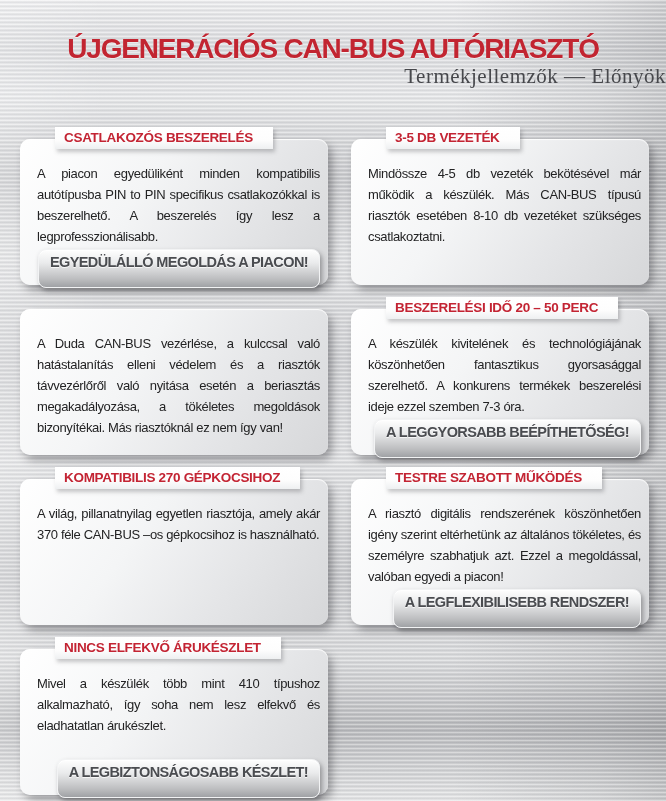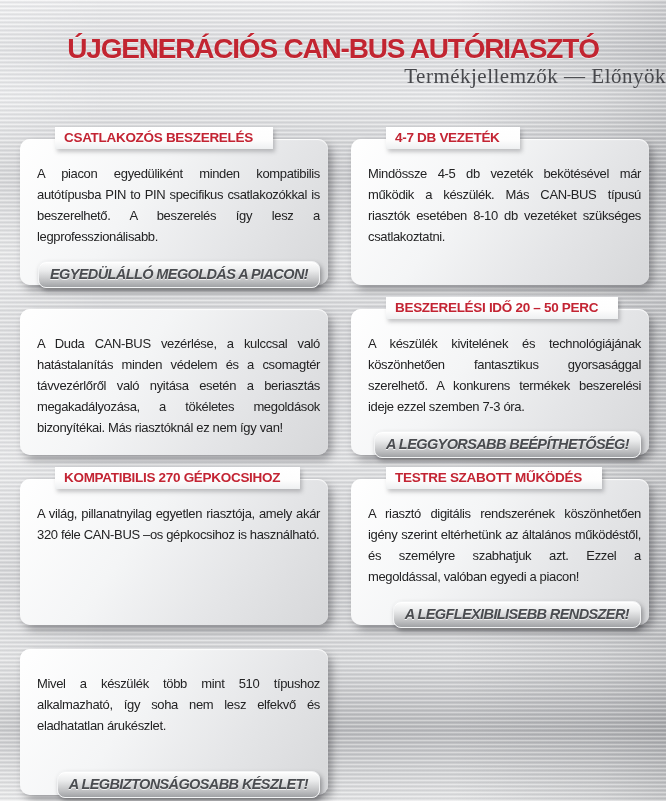--- a/index.html
+++ b/index.html
@@ -62,86 +62,86 @@
   }
   .cardtext{
     margin:0;
     padding:24px 8px 0 17px;
     font-size:13px;line-height:21px;letter-spacing:-.35px;
     text-align:justify;
     color:#232324;
   }
   .badge{
     position:absolute;right:8px;bottom:-3px;z-index:4;
-    padding:4px 11px 5px;
+    padding:4px 11px 17px;
     border:1px solid #f2f3f4;
     border-radius:8px;
     background:linear-gradient(180deg,#fefefe 0%,#eaebec 35%,#bdbec0 78%,#a0a2a5 100%);
     box-shadow:2px 3px 5px rgba(40,40,45,.42), inset 0 1px 0 rgba(255,255,255,.95);
     font-size:14.5px;font-weight:bold;letter-spacing:-.6px;
     color:#4a4c50;white-space:nowrap;
     text-shadow:0 1px 0 rgba(255,255,255,.75);
-    font-style:italic;
   }
 </style>
 </head>
 <body>
 
 <div class="page">
   <h1 class="title">ÚJGENERÁCIÓS CAN-BUS AUTÓRIASZTÓ</h1>
   <div class="subtitle">Termékjellemzők — Előnyök</div>
 
   <div class="grid">
 
     <section class="card">
       <div class="tab">CSATLAKOZÓS BESZERELÉS</div>
       <div class="cardbody">
         <p class="cardtext">A piacon egyedüliként minden kompatibilis autótípusba PIN to PIN specifikus csatlakozókkal is beszerelhető. A beszerelés így lesz a legprofesszionálisabb.</p>
       </div>
       <div class="badge">EGYEDÜLÁLLÓ MEGOLDÁS A PIACON!</div>
     </section>
 
     <section class="card">
-      <div class="tab">4-7 DB VEZETÉK</div>
+      <div class="tab">3-5 DB VEZETÉK</div>
       <div class="cardbody">
         <p class="cardtext">Mindössze 4-5 db vezeték bekötésével már működik a készülék. Más CAN-BUS típusú riasztók esetében 8-10 db vezetéket szükséges csatlakoztatni.</p>
       </div>
     </section>
 
     <section class="card">
       <div class="cardbody">
-        <p class="cardtext">A Duda CAN-BUS vezérlése, a kulccsal való hatástalanítás minden védelem és a csomagtér távvezérlőről való nyitása esetén a beriasztás megakadályozása, a tökéletes megoldások bizonyítékai. Más riasztóknál ez nem így van!</p>
+        <p class="cardtext">A Duda CAN-BUS vezérlése, a kulccsal való hatástalanítás elleni védelem és a riasztók távvezérlőről való nyitása esetén a beriasztás megakadályozása, a tökéletes megoldások bizonyítékai. Más riasztóknál ez nem így van!</p>
       </div>
     </section>
 
     <section class="card">
       <div class="tab">BESZERELÉSI IDŐ 20 – 50 PERC</div>
       <div class="cardbody">
         <p class="cardtext">A készülék kivitelének és technológiájának köszönhetően fantasztikus gyorsasággal szerelhető. A konkurens termékek beszerelési ideje ezzel szemben 7-3 óra.</p>
       </div>
       <div class="badge">A LEGGYORSABB BEÉPÍTHETŐSÉG!</div>
     </section>
 
     <section class="card">
       <div class="tab">KOMPATIBILIS 270 GÉPKOCSIHOZ</div>
       <div class="cardbody">
-        <p class="cardtext">A világ, pillanatnyilag egyetlen riasztója, amely akár 320 féle CAN-BUS –os gépkocsihoz is használható.</p>
+        <p class="cardtext">A világ, pillanatnyilag egyetlen riasztója, amely akár 370 féle CAN-BUS –os gépkocsihoz is használható.</p>
       </div>
     </section>
 
 
     <section class="card">
       <div class="tab">TESTRE SZABOTT MŰKÖDÉS</div>
       <div class="cardbody">
-        <p class="cardtext">A riasztó digitális rendszerének köszönhetően igény szerint eltérhetünk az általános működéstől, és személyre szabhatjuk azt. Ezzel a megoldással, valóban egyedi a piacon!</p>
+        <p class="cardtext">A riasztó digitális rendszerének köszönhetően igény szerint eltérhetünk az általános tökéletes, és személyre szabhatjuk azt. Ezzel a megoldással, valóban egyedi a piacon!</p>
       </div>
       <div class="badge">A LEGFLEXIBILISEBB RENDSZER!</div>
     </section>
 
     <section class="card">
+      <div class="tab">NINCS ELFEKVŐ ÁRUKÉSZLET</div>
       <div class="cardbody">
-        <p class="cardtext">Mivel a készülék több mint 510 típushoz alkalmazható, így soha nem lesz elfekvő és eladhatatlan árukészlet.</p>
+        <p class="cardtext">Mivel a készülék több mint 410 típushoz alkalmazható, így soha nem lesz elfekvő és eladhatatlan árukészlet.</p>
       </div>
       <div class="badge">A LEGBIZTONSÁGOSABB KÉSZLET!</div>
     </section>
 
   </div>
 </div>
 
 </body></html>

